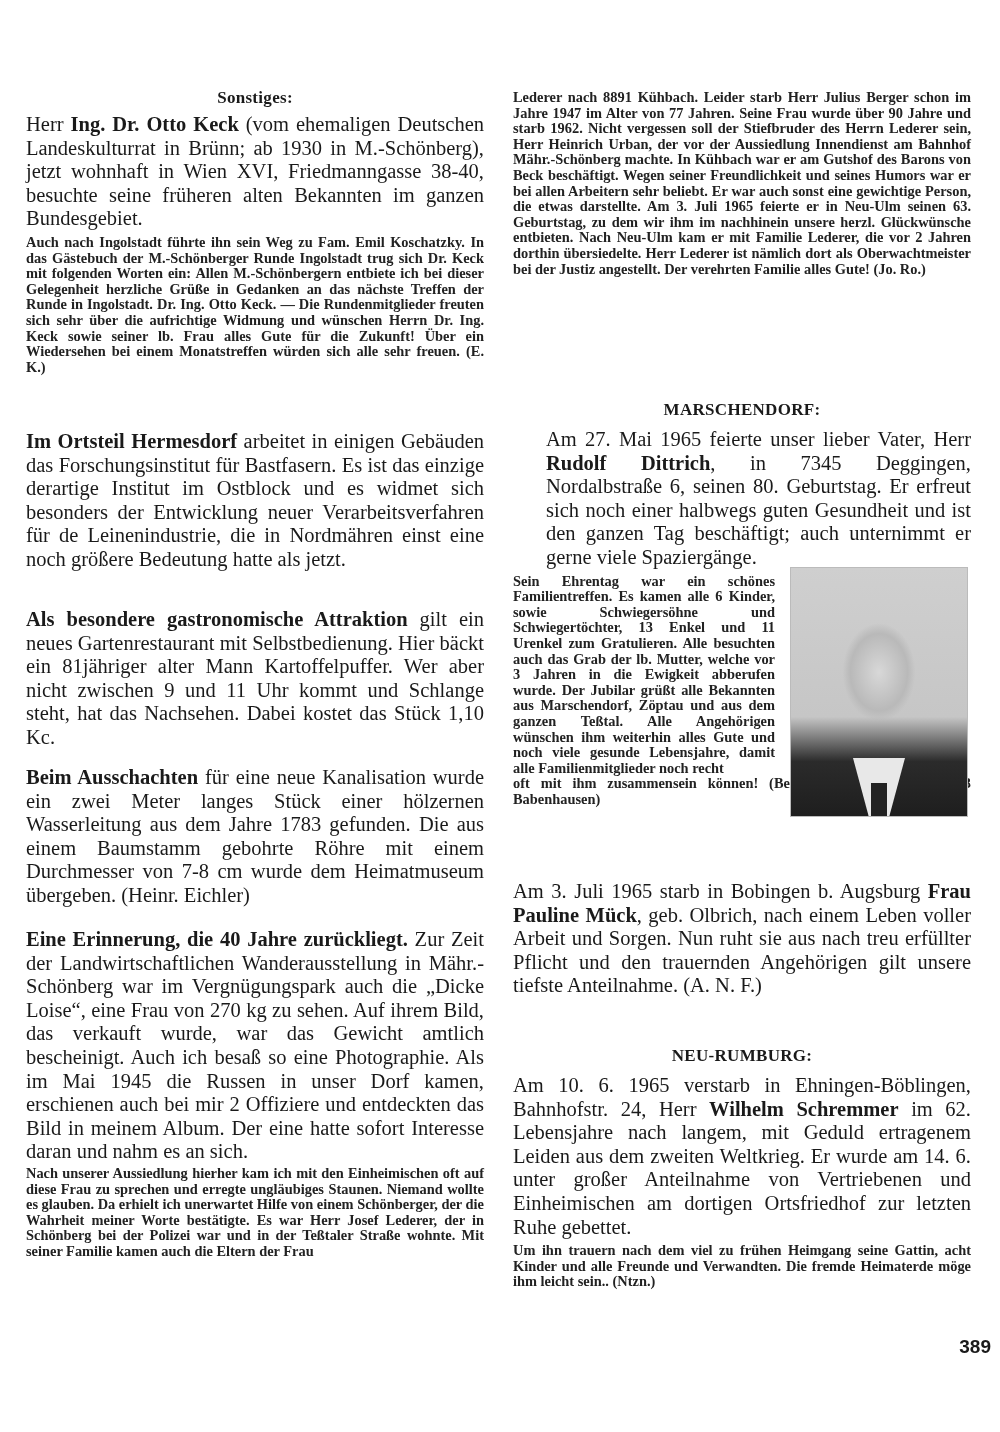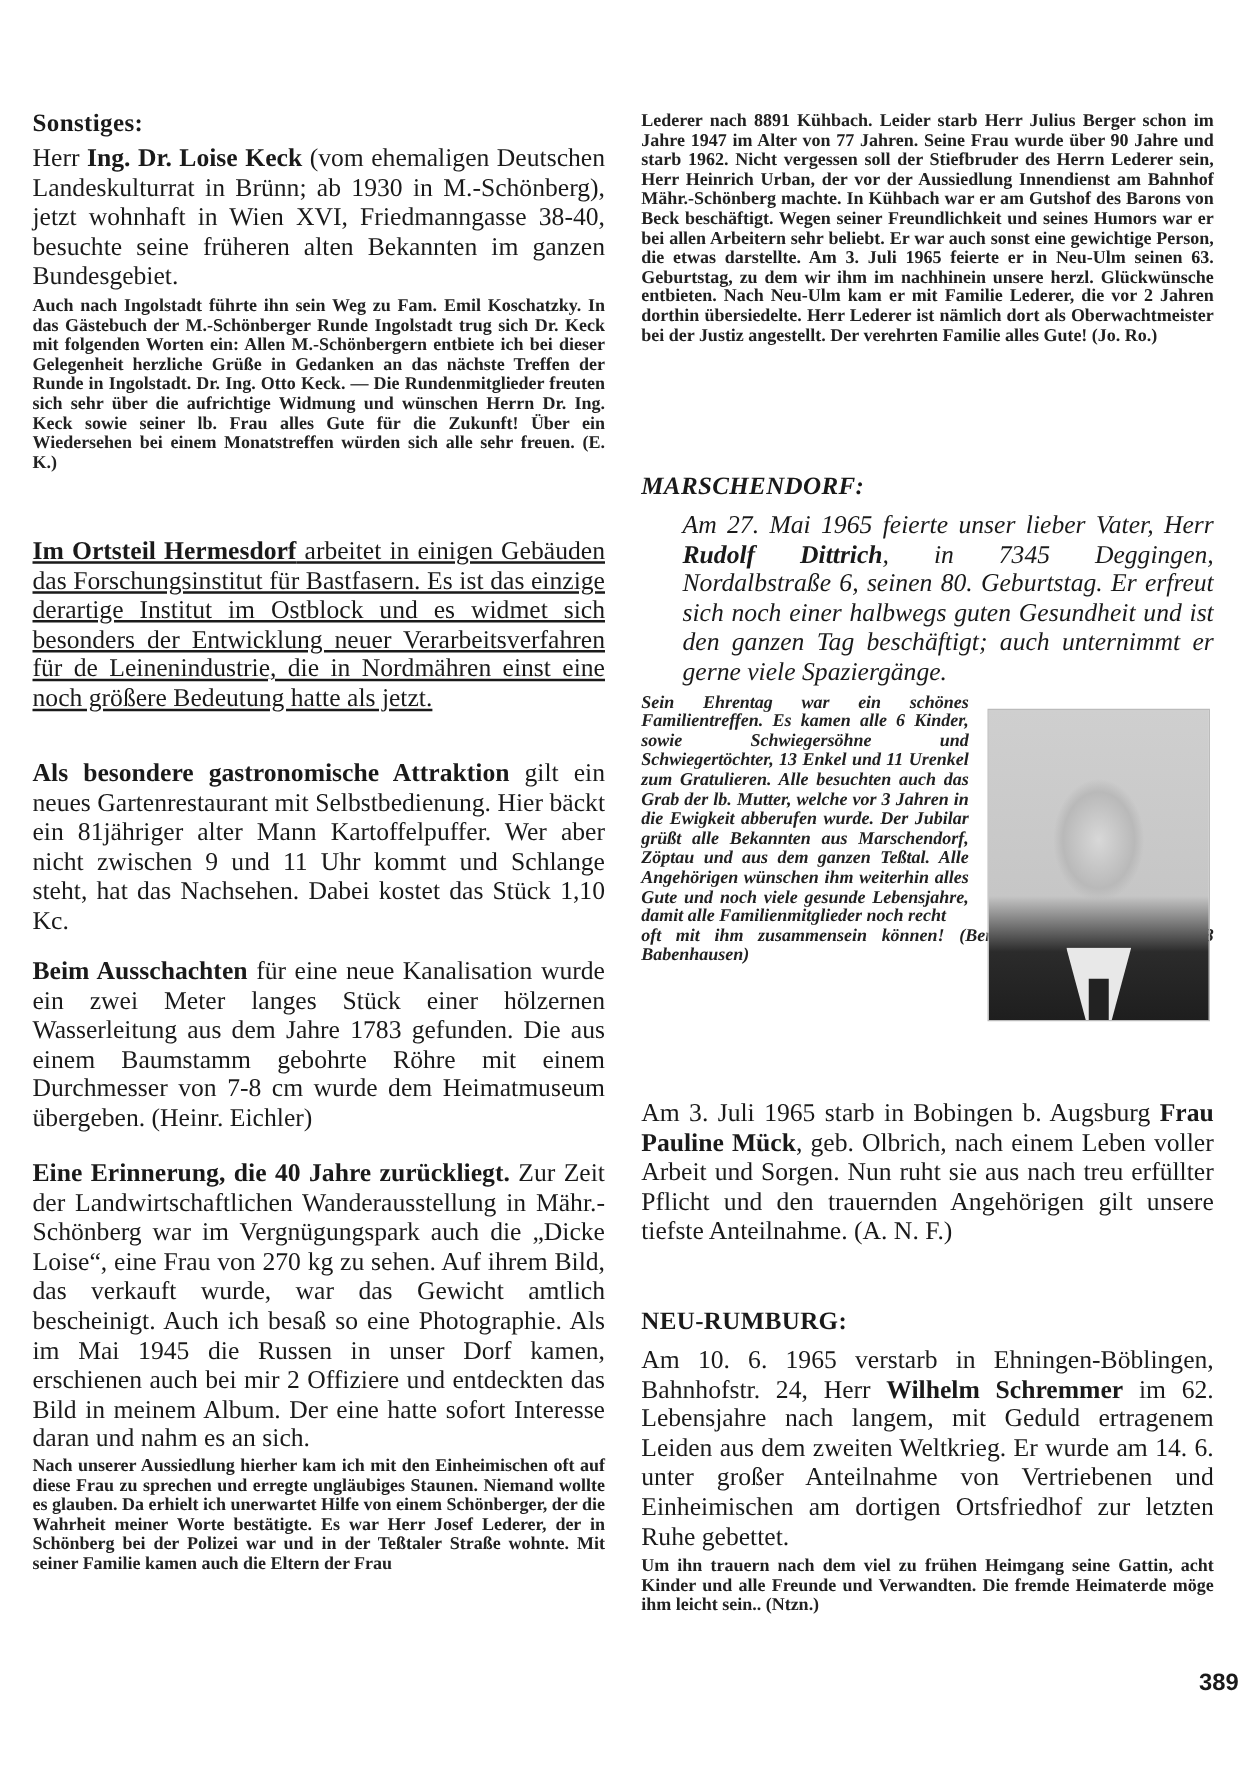--- a/index.html
+++ b/index.html
@@ -1,44 +1,44 @@
 <!DOCTYPE html>
 <html><head>
 <meta charset="utf-8">
 <style>
   html, body { margin:0; padding:0; background:#ffffff; }
   body { width:1000px; height:1432px; position:relative; overflow:hidden; color:#1a1a1a; }
   .col { position:absolute; top:0; }
   .left { left:26px; width:458px; }
   .right { left:513px; width:458px; }
-  .heading { font-family:"Liberation Serif","DejaVu Serif",serif; font-weight:bold; font-size:20px; letter-spacing:0.3px; margin:0; }
+  .heading { font-family:"Liberation Serif","DejaVu Serif",serif; font-weight:bold; font-size:17px; letter-spacing:0.3px; margin:0;text-align:center; }
   .big { font-family:"Liberation Serif","DejaVu Serif",serif; font-size:20.5px; line-height:23.6px; text-align:justify; margin:0; }
   .small { font-family:"Liberation Serif","DejaVu Serif",serif; font-size:14.4px; line-height:15.6px; font-weight:bold; text-align:justify; margin:0; color:#222; }
   .bold { font-weight:bold; }
   .block { position:absolute; left:0; width:100%; }
   .photo { position:absolute; left:790px; top:567px; width:176px; height:248px;
            background: radial-gradient(ellipse 52px 70px at 50% 42%, #d8d8d8 0%, #b9b9b9 55%, transparent 70%),
                        linear-gradient(180deg, #cfcfcf 0%, #c6c6c6 60%, #2b2b2b 78%, #1e1e1e 100%);
            border:1px solid #bbb; }
   .photo .collar { position:absolute; left:62px; top:190px; width:52px; height:58px; background:#e8e8e8; clip-path:polygon(0 0,100% 0,70% 100%,30% 100%); }
   .photo .tie { position:absolute; left:80px; top:215px; width:16px; height:33px; background:#222; }
   .wrapped { width:262px; }
   .page-num { position:absolute; right:9px; top:1336px; font-family:Liberation Sans, sans-serif; font-weight:bold; font-size:19px; }
 </style>
 </head>
 <body>
 
 <div class="col left">
   <div class="block" style="top:88px;">
     <h2 class="heading">Sonstiges:</h2>
-    <p class="big" style="margin-top:5px;"><span>Herr </span><span class="bold">Ing. Dr. Loise Keck</span><span> (vom ehemaligen Deutschen Landeskulturrat in Brünn; ab 1930 in M.-Schönberg), jetzt wohnhaft in Wien XVI, Friedmanngasse 38-40, besuchte seine früheren alten Bekannten im ganzen Bundesgebiet.</span></p>
+    <p class="big" style="margin-top:5px;"><span>Herr </span><span class="bold">Ing. Dr. Otto Keck</span><span> (vom ehemaligen Deutschen Landeskulturrat in Brünn; ab 1930 in M.-Schönberg), jetzt wohnhaft in Wien XVI, Friedmanngasse 38-40, besuchte seine früheren alten Bekannten im ganzen Bundesgebiet.</span></p>
     <p class="small" style="margin-top:4px;">Auch nach Ingolstadt führte ihn sein Weg zu Fam. Emil Koschatzky. In das Gästebuch der M.-Schönberger Runde Ingolstadt trug sich Dr. Keck mit folgenden Worten ein: Allen M.-Schönbergern entbiete ich bei dieser Gelegenheit herzliche Grüße in Gedanken an das nächste Treffen der Runde in Ingolstadt. Dr. Ing. Otto Keck. — Die Rundenmitglieder freuten sich sehr über die aufrichtige Widmung und wünschen Herrn Dr. Ing. Keck sowie seiner lb. Frau alles Gute für die Zukunft! Über ein Wiedersehen bei einem Monatstreffen würden sich alle sehr freuen. (E. K.)</p>
   </div>
 
-  <div class="block" style="top:430px;text-decoration:underline;">
+  <div class="block" style="top:430px;">
     <p class="big"><span class="bold">Im Ortsteil Hermesdorf</span><span> arbeitet in einigen Gebäuden das Forschungsinstitut für Bastfasern. Es ist das einzige derartige Institut im Ostblock und es widmet sich besonders der Entwicklung neuer Verarbeitsverfahren für de Leinenindustrie, die in Nordmähren einst eine noch größere Bedeutung hatte als jetzt.</span></p>
   </div>
 
   <div class="block" style="top:608px;">
     <p class="big"><span class="bold">Als besondere gastronomische Attraktion</span><span> gilt ein neues Gartenrestaurant mit Selbstbedienung. Hier bäckt ein 81jähriger alter Mann Kartoffelpuffer. Wer aber nicht zwischen 9 und 11 Uhr kommt und Schlange steht, hat das Nachsehen. Dabei kostet das Stück 1,10 Kc.</span></p>
   </div>
 
   <div class="block" style="top:766px;">
     <p class="big"><span class="bold">Beim Ausschachten</span><span> für eine neue Kanalisation wurde ein zwei Meter langes Stück einer hölzernen Wasserleitung aus dem Jahre 1783 gefunden. Die aus einem Baumstamm gebohrte Röhre mit einem Durchmesser von 7-8 cm wurde dem Heimatmuseum übergeben. (Heinr. Eichler)</span></p>
   </div>
@@ -47,21 +47,21 @@
     <p class="big"><span class="bold">Eine Erinnerung, die 40 Jahre zurückliegt.</span><span> Zur Zeit der Landwirtschaftlichen Wanderausstellung in Mähr.-Schönberg war im Vergnügungspark auch die „Dicke Loise“, eine Frau von 270 kg zu sehen. Auf ihrem Bild, das verkauft wurde, war das Gewicht amtlich bescheinigt. Auch ich besaß so eine Photographie. Als im Mai 1945 die Russen in unser Dorf kamen, erschienen auch bei mir 2 Offiziere und entdeckten das Bild in meinem Album. Der eine hatte sofort Interesse daran und nahm es an sich.</span></p>
     <p class="small" style="margin-top:2px;">Nach unserer Aussiedlung hierher kam ich mit den Einheimischen oft auf diese Frau zu sprechen und erregte ungläubiges Staunen. Niemand wollte es glauben. Da erhielt ich unerwartet Hilfe von einem Schönberger, der die Wahrheit meiner Worte bestätigte. Es war Herr Josef Lederer, der in Schönberg bei der Polizei war und in der Teßtaler Straße wohnte. Mit seiner Familie kamen auch die Eltern der Frau</p>
   </div>
 </div>
 
 <div class="col right">
   <div class="block" style="top:90px;">
     <p class="small">Lederer nach 8891 Kühbach. Leider starb Herr Julius Berger schon im Jahre 1947 im Alter von 77 Jahren. Seine Frau wurde über 90 Jahre und starb 1962. Nicht vergessen soll der Stiefbruder des Herrn Lederer sein, Herr Heinrich Urban, der vor der Aussiedlung Innendienst am Bahnhof Mähr.-Schönberg machte. In Kühbach war er am Gutshof des Barons von Beck beschäftigt. Wegen seiner Freundlichkeit und seines Humors war er bei allen Arbeitern sehr beliebt. Er war auch sonst eine gewichtige Person, die etwas darstellte. Am 3. Juli 1965 feierte er in Neu-Ulm seinen 63. Geburtstag, zu dem wir ihm im nachhinein unsere herzl. Glückwünsche entbieten. Nach Neu-Ulm kam er mit Familie Lederer, die vor 2 Jahren dorthin übersiedelte. Herr Lederer ist nämlich dort als Oberwachtmeister bei der Justiz angestellt. Der verehrten Familie alles Gute! (Jo. Ro.)</p>
   </div>
 
-  <div class="block" style="top:378px;font-style:italic;">
+  <div class="block" style="top:400px;">
     <h2 class="heading">MARSCHENDORF:</h2>
     <p class="big" style="margin-top:8px;margin-left:33px;"><span>Am 27. Mai 1965 feierte unser lieber Vater, Herr </span><span class="bold">Rudolf Dittrich</span><span>, in 7345 Deggingen, Nordalbstraße 6, seinen 80. Geburtstag. Er erfreut sich noch einer halbwegs guten Gesundheit und ist den ganzen Tag beschäftigt; auch unternimmt er gerne viele Spaziergänge.</span></p>
     <p class="small wrapped" style="margin-top:4px;">Sein Ehrentag war ein schönes Familientreffen. Es kamen alle 6 Kinder, sowie Schwiegersöhne und Schwiegertöchter, 13 Enkel und 11 Urenkel zum Gratulieren. Alle besuchten auch das Grab der lb. Mutter, welche vor 3 Jahren in die Ewigkeit abberufen wurde. Der Jubilar grüßt alle Bekannten aus Marschendorf, Zöptau und aus dem ganzen Teßtal. Alle Angehörigen wünschen ihm weiterhin alles Gute und noch viele gesunde Lebensjahre, damit alle Familienmitglieder noch recht</p>
     <p class="small">oft mit ihm zusammensein können! (Ber. v. Anna Heinisch, 8943 Babenhausen)</p>
   </div>
 
   <div class="block" style="top:872px;">
     <p class="big" style="margin-top:8px;"><span>Am 3. Juli 1965 starb in Bobingen b. Augsburg </span><span class="bold">Frau Pauline Mück</span><span>, geb. Olbrich, nach einem Leben voller Arbeit und Sorgen. Nun ruht sie aus nach treu erfüllter Pflicht und den trauernden Angehörigen gilt unsere tiefste Anteilnahme. (A. N. F.)</span></p>
   </div>
 

